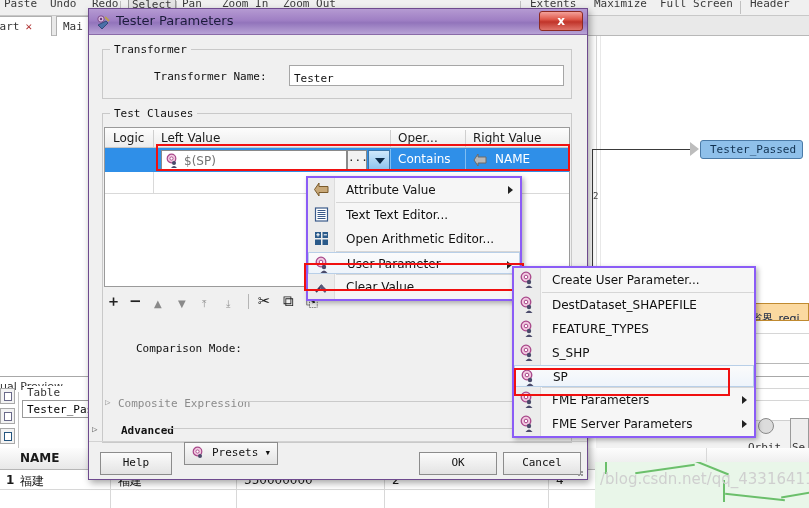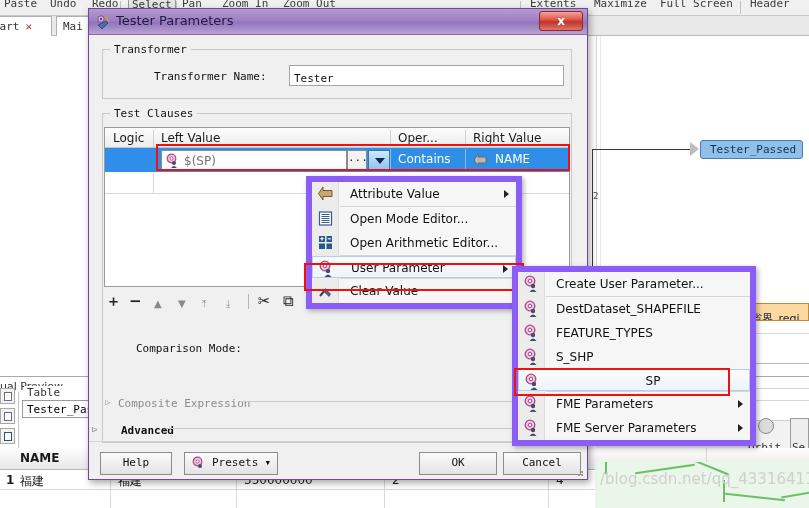--- a/index.html
+++ b/index.html
@@ -295,21 +295,21 @@
     position: absolute; height: 23px; border: 1px solid #8c8c8c;
     background: linear-gradient(#fbfbfb,#e3e3e3);
     font-size: 11px; text-align: center; color: #111;
     font-family: "DejaVu Sans Mono", monospace; line-height: 20px;
   }
   .grip { position: absolute; right: 3px; bottom: 2px; width: 10px; height: 10px; }
   .grip i { position: absolute; width: 2px; height: 2px; background: #9a9a9a; }
 
   
   .menu {
-    position: absolute; background: #f6f6f6; border: 6px solid #8b5cf6;
+    position: absolute; background: #f6f6f6; border: 2px solid #8b5cf6;
     box-shadow: 2px 2px 5px rgba(0,0,0,0.3);
     font-family: "DejaVu Sans", sans-serif;
   }
   .menu .gutter {
     position: absolute; left: 0; top: 0; width: 27px; bottom: 0;
     background: #ececec; border-right: 1px solid #dcdcdc;
   }
   .mi {
     position: relative; height: 24px; padding-left: 38px;
     font-size: 12px; color: #111; line-height: 24px; white-space: nowrap;
@@ -525,21 +525,21 @@
       <div class="lbl grey" style="left:26px; top:360px;">Composite Expression</div>
       <div class="hr-line" style="left:148px; top:364px; width:332px;"></div>
 
       <div class="disc" style="left:0px; top:387px; color:#6a6a6a;">▷</div>
       <div class="lbl" style="left:12px; top:387px; font-weight:bold;margin-left:17px;">Advanced</div>
       <div class="hr-line" style="left:74px; top:391px; width:406px;"></div>
 
       <div class="hr-line" style="left:-3px; top:404px; width:498px; background:#d2d2d2;"></div>
 
       <div class="dlgbtn" style="left:8px; top:415px; width:72px;">Help</div>
-      <div class="dlgbtn" style="left:92px; top:415px; width:94px;">
+      <div class="dlgbtn" style="left:92px; top:405px; width:94px;">
         <span style="position:absolute;left:6px;top:3px;width:15px;height:15px;">
           <svg width="15" height="15" viewBox="0 0 15 15">
             <circle cx="6.5" cy="5.5" r="4.3" fill="#f2c8e0" stroke="#a8488a" stroke-width="1.2"></circle>
             <circle cx="6.5" cy="5.5" r="1.6" fill="#fff" stroke="#a8488a" stroke-width="0.9"></circle>
             <circle cx="9" cy="10" r="2" fill="#4a4a6a"></circle>
           </svg>
         </span>
         <span style="position:absolute;left:27px;top:0;">Presets</span>
         <span style="position:absolute;right:6px;top:0;">▾</span>
       </div>
@@ -565,21 +565,21 @@
         <div class="msep"></div>
         <div class="mi"><span class="mico">
             <svg width="17" height="17" viewBox="0 0 17 17">
               <rect x="2.5" y="2" width="12" height="13" fill="#fff" stroke="#3a5a8a" stroke-width="1.2"></rect>
               <rect x="4.5" y="4" width="8" height="1" fill="#3a5a8a"></rect>
               <rect x="4.5" y="6" width="8" height="1" fill="#3a5a8a"></rect>
               <rect x="4.5" y="8" width="8" height="1" fill="#3a5a8a"></rect>
               <rect x="4.5" y="10" width="8" height="1" fill="#3a5a8a"></rect>
               <rect x="4.5" y="12" width="8" height="1" fill="#3a5a8a"></rect>
             </svg>
-          </span><span>Open Mode Editor...</span></div>
+          </span><span>Text Text Editor...</span></div>
         <div class="mi"><span class="mico">
             <svg width="17" height="17" viewBox="0 0 17 17">
               <rect x="2" y="2" width="6" height="6" fill="#2a5a8a"></rect>
               <rect x="9.5" y="2" width="5.5" height="6" fill="#2a5a8a"></rect>
               <rect x="2" y="9.5" width="6" height="5.5" fill="#2a5a8a"></rect>
               <rect x="9.5" y="9.5" width="5.5" height="5.5" fill="#2a5a8a"></rect>
               <path d="M3.3 4.8 h3.4 M5 3.1 v3.4" stroke="#fff" stroke-width="1.1"></path>
               <path d="M10.7 4.8 h3.2" stroke="#fff" stroke-width="1.1"></path>
             </svg>
           </span><span>Open Arithmetic Editor...</span></div>
@@ -632,21 +632,21 @@
             </svg>
           </span><span>FEATURE_TYPES</span></div>
         <div class="mi"><span class="mico">
             <svg width="17" height="17" viewBox="0 0 17 17">
               <circle cx="7" cy="6" r="4.8" fill="#f2c8e0" stroke="#a8488a" stroke-width="1.3"></circle>
               <circle cx="7" cy="6" r="1.8" fill="#fff" stroke="#a8488a" stroke-width="1"></circle>
               <circle cx="10" cy="11" r="2.2" fill="#4a4a6a"></circle>
               <path d="M6.5 17 Q10 12 13.5 17 Z" fill="#4a4a6a"></path>
             </svg>
           </span><span>S_SHP</span></div>
-        <div class="mi" style="background: linear-gradient(rgb(251, 251, 251), rgb(238, 244, 251)); border: 1px solid rgb(184, 207, 232); height: 22px; line-height: 22px; text-align: center;"><span class="mico">
+        <div class="mi" style="background: linear-gradient(rgb(251, 251, 251), rgb(238, 244, 251)); border: 1px solid rgb(184, 207, 232); height: 22px; line-height: 22px;"><span class="mico">
             <svg width="17" height="17" viewBox="0 0 17 17">
               <circle cx="7" cy="6" r="4.8" fill="#f2c8e0" stroke="#a8488a" stroke-width="1.3"></circle>
               <circle cx="7" cy="6" r="1.8" fill="#fff" stroke="#a8488a" stroke-width="1"></circle>
               <circle cx="10" cy="11" r="2.2" fill="#4a4a6a"></circle>
               <path d="M6.5 17 Q10 12 13.5 17 Z" fill="#4a4a6a"></path>
             </svg>
           </span><span>SP</span></div>
         <div class="msep"></div>
         <div class="mi"><span class="mico">
             <svg width="17" height="17" viewBox="0 0 17 17">

